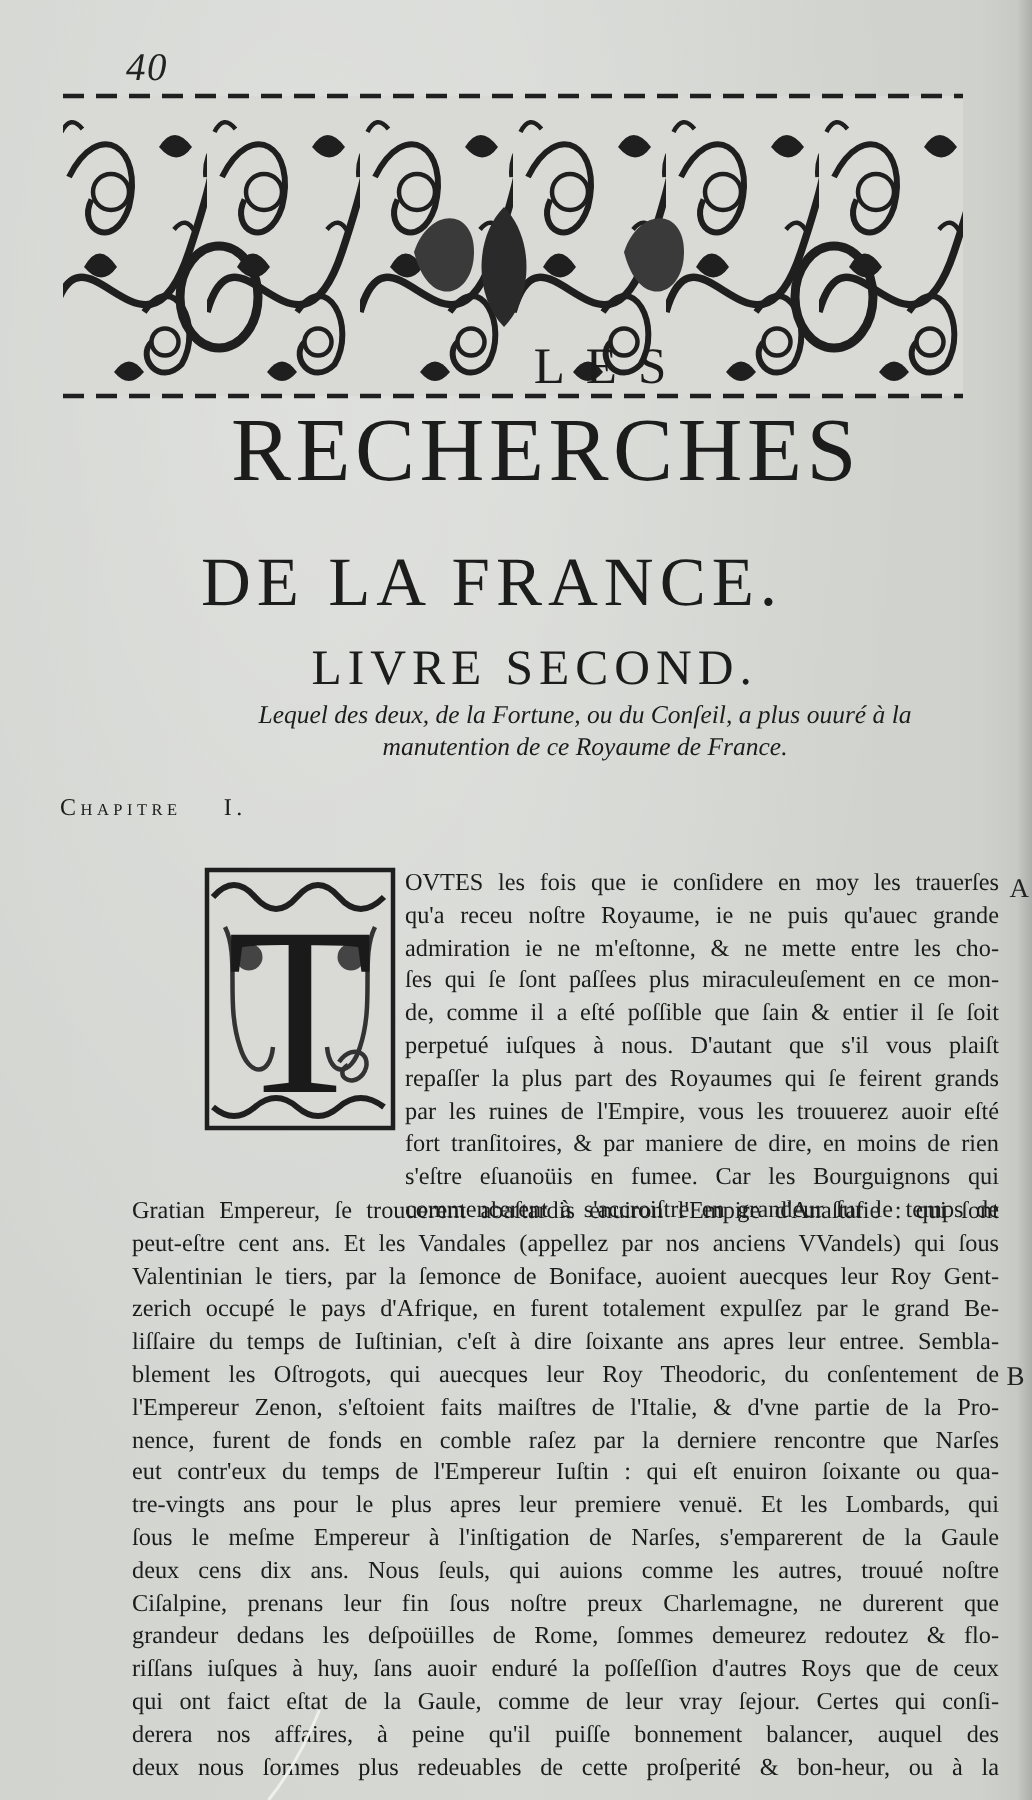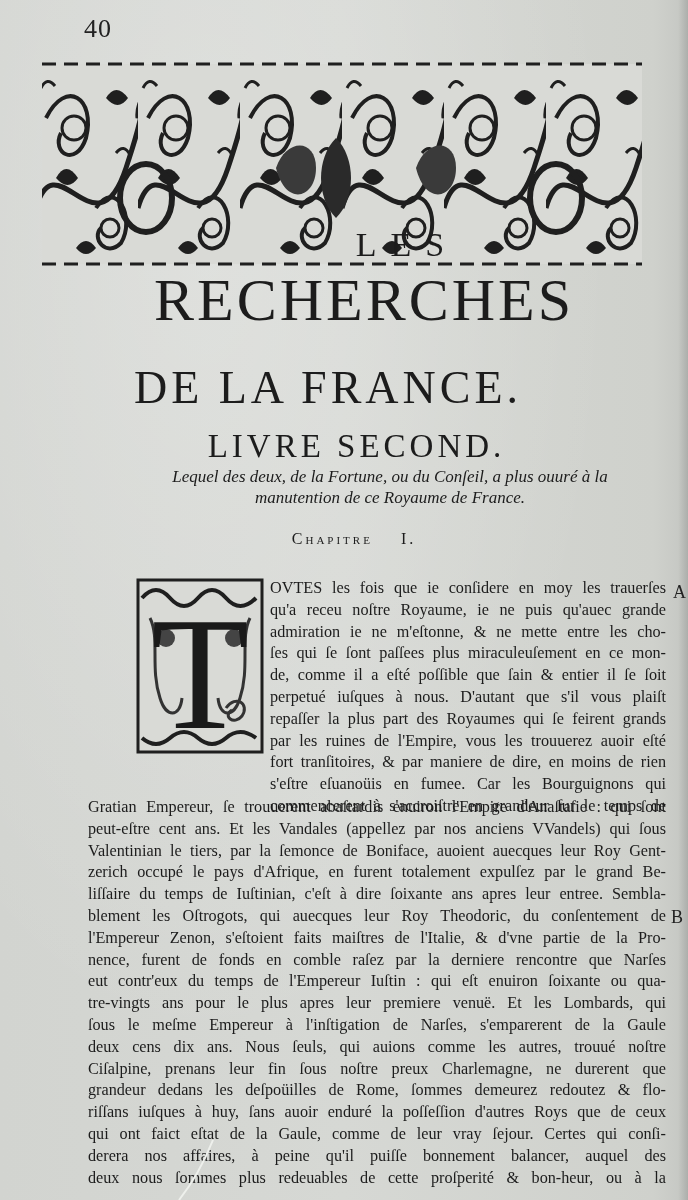--- a/index.html
+++ b/index.html
@@ -14,22 +14,22 @@
     position: absolute; left: 0; top: 0; width: 688px; height: 1200px;
     background:
       radial-gradient(ellipse at 30% 20%, rgba(255,255,255,0.25), rgba(255,255,255,0) 60%),
       linear-gradient(90deg, #d2d4d0 0%, #d6d8d4 50%, #cfd1cc 95%, #c4c6c2 100%);
   }
   .edge-shadow {
     position: absolute; right: 0; top: 0; width: 10px; height: 1200px;
     background: linear-gradient(90deg, rgba(0,0,0,0), rgba(0,0,0,0.12));
   }
   .page-number {
-    position: absolute; left: 84px; top: 14px;
-    font-size: 26px; letter-spacing: 1px; color: #222;
+    position: absolute; left: 84px; top: 30px;
+    font-size: 26px; letter-spacing: 1px; color: #222; font-style: italic;
   }
   .headpiece {
     position: absolute; left: 36px; top: 58px; width: 612px; height: 212px;
   }
   .headpiece svg { width: 100%; height: 100%; display: block; }
 
   .title-les {
     position: absolute; left: 0; width: 688px; top: 226px; text-align: center;
     font-size: 34px; letter-spacing: 14px; padding-left: 38px; box-sizing: border-box; margin-left: 44px;
   }
@@ -46,22 +46,22 @@
   .title-book {
     position: absolute; left: 0; width: 688px; top: 430px; text-align: center;
     font-size: 33px; letter-spacing: 4px; padding-left: 25px; box-sizing: border-box;
     line-height: 1;
   }
   .summary {
     position: absolute; left: 110px; width: 560px; top: 466px; text-align: center;
     font-style: italic; font-size: 17px; line-height: 21px;
   }
   .chapter {
-    position: absolute; left: 0; width: 688px; top: 530px; text-align: center;
-    font-size: 16px; letter-spacing: 3px; padding-left: 20px; box-sizing: border-box;
+    position: absolute; left: 0; width: 688px; top: 530px; text-align: left;
+    font-size: 16px; letter-spacing: 3px; padding-left: 40px; box-sizing: border-box;
     font-variant: small-caps;
   }
   .dropcap {
     position: absolute; left: 136px; top: 578px; width: 128px; height: 176px;
   }
   .dropcap svg { width: 100%; height: 100%; display: block; }
 
   .body-text {
     position: absolute; font-size: 16.2px; line-height: 21.8px;
     text-align: justify; text-align-last: justify;

